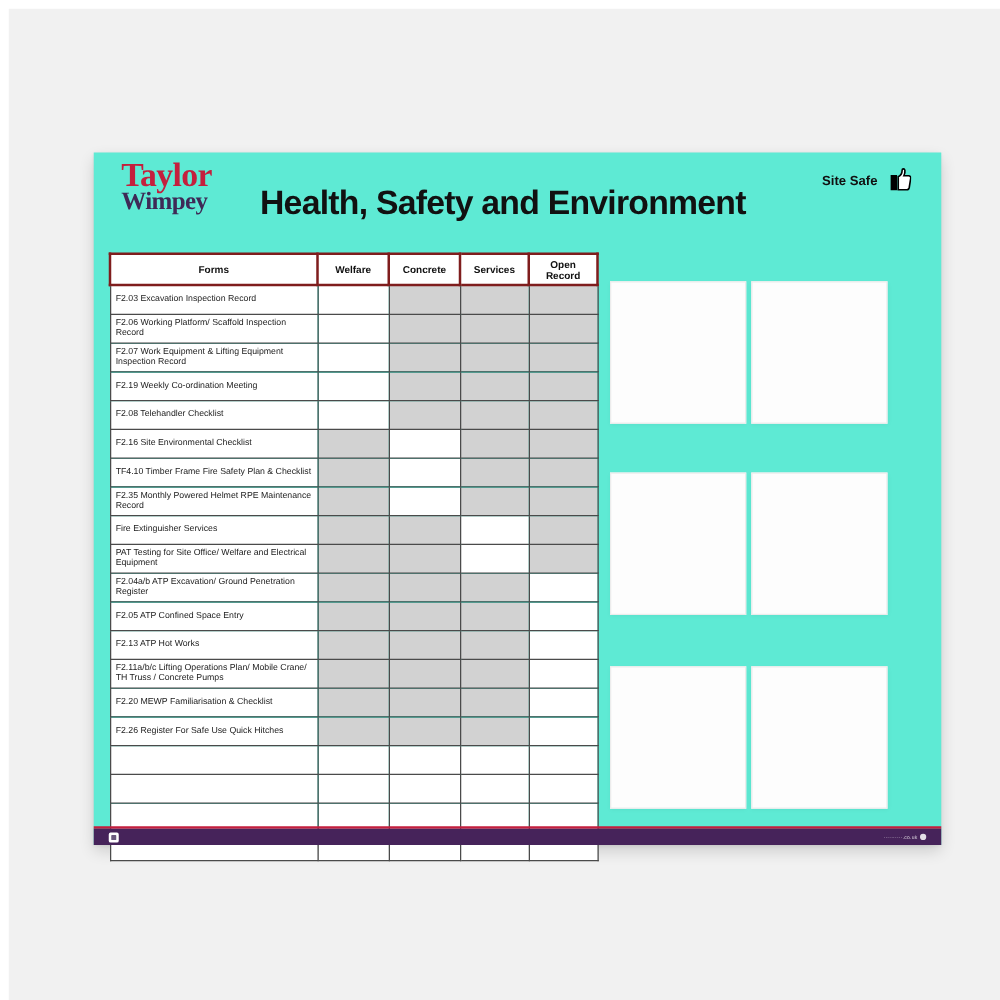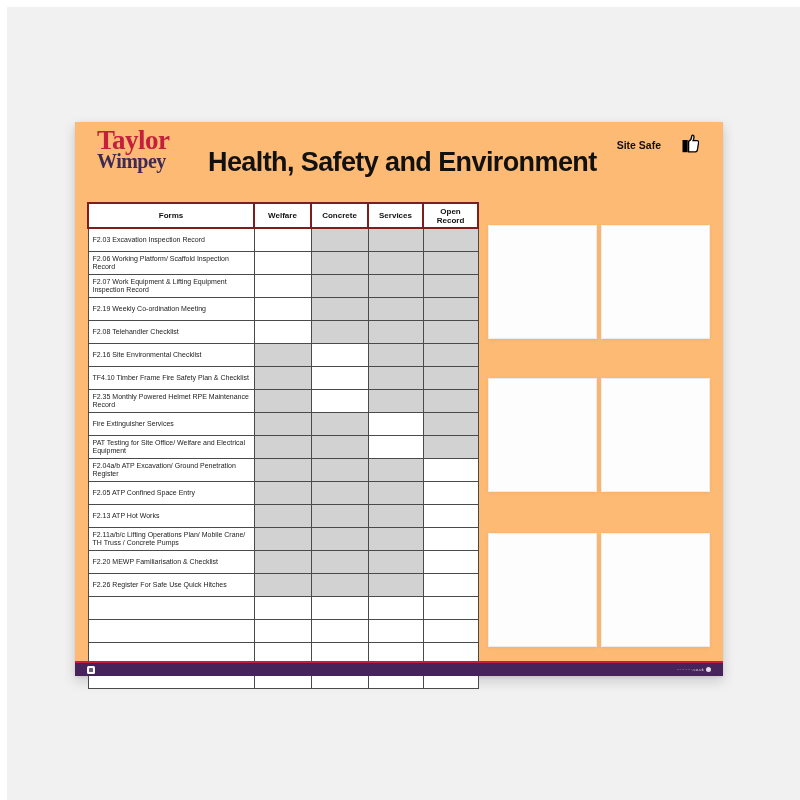--- a/index.html
+++ b/index.html
@@ -8,38 +8,39 @@
     background:#f1f1f1;
     font-family:"Liberation Sans",sans-serif;
     position:relative;
     overflow:hidden;
   }
   .edge-top{position:absolute;top:0;left:0;width:800px;height:7px;background:#ffffff;}
   .edge-left{position:absolute;top:0;left:0;width:7px;height:800px;background:#ffffff;}
 
   .board{
     position:absolute;left:75px;top:122px;width:648px;height:554px;
-    background:#fdba74;
+    background:#5eead4;
     box-shadow:0 5px 12px rgba(0,0,0,0.16), 0 1px 3px rgba(0,0,0,0.08);
+    padding-left:30px;
   }
 
   
   .logo{position:absolute;left:22px;top:7px;font-family:"Liberation Serif",serif;font-weight:700;line-height:23px;letter-spacing:-0.5px;}
   .logo-l1{font-size:27px;}
   .logo-l2{font-size:20px;margin-top:-2px;font-family:Liberation Serif, serif;}
 
   
   .title{
     position:absolute;left:133px;top:25px;margin:0;
     font-size:27px;font-weight:700;color:#111;letter-spacing:-0.6px;
     font-family:"Liberation Sans",sans-serif;white-space:nowrap;
   }
 
   
-  .sitesafe{position:absolute;right:24px;top:11px;display:flex;align-items:flex-start;gap:21px;}
+  .sitesafe{position:absolute;right:24px;top:11px;display:flex;align-items:flex-start;gap:10px;}
   .sitesafe-label{font-size:10.5px;font-weight:700;color:#111;margin-top:6px;white-space:nowrap;}
   .thumb-svg{display:block;}
 
   
   table.forms-table{
     position:absolute;left:12px;top:80px;width:390px;
     border-collapse:collapse;table-layout:fixed;
   }
   .forms-table th{
     border:2px solid #7f1d1d;height:23px;

